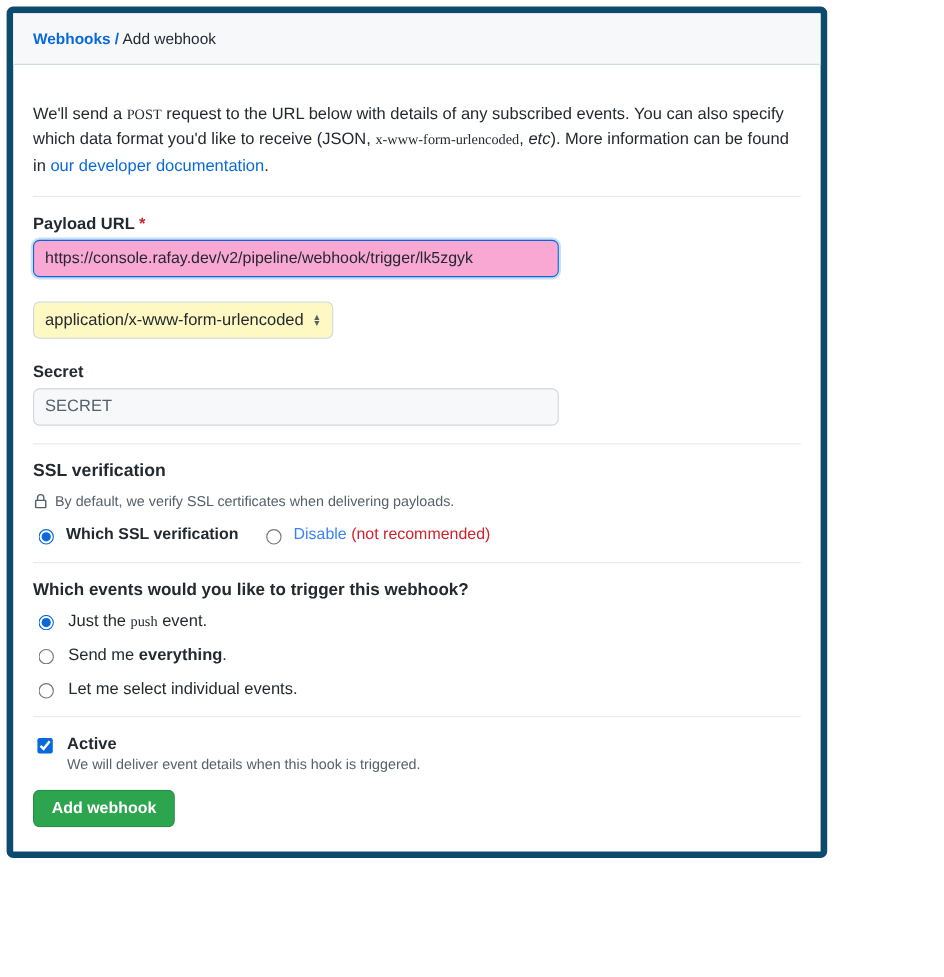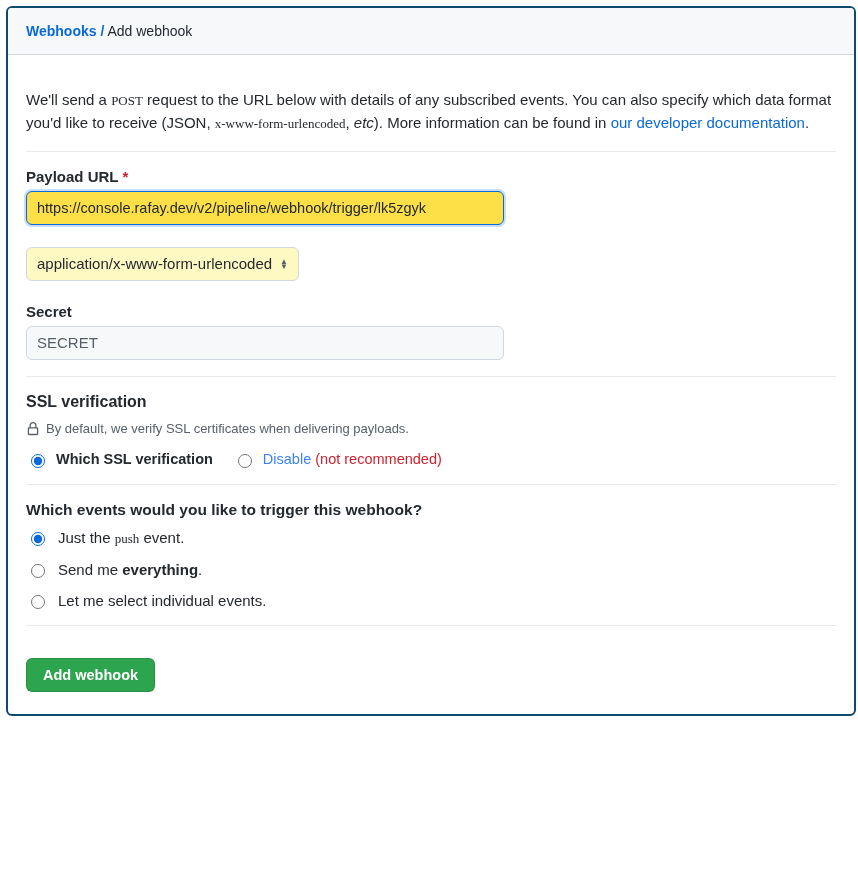--- a/index.html
+++ b/index.html
@@ -5,24 +5,24 @@
   * { box-sizing: border-box; }
   html, body { margin: 0; padding: 0; }
   body {
     font-family: -apple-system, BlinkMacSystemFont, "Segoe UI", Helvetica, Arial, sans-serif;
     font-size: 14px;
     color: #24292f;
     background: #ffffff;
     padding: 6px;
   }
   .panel {
-    border: 2px solid #0c4a6e;
+    border: 6px solid #0c4a6e;
     border-radius: 6px;
     overflow: hidden;
-    width: 850px;
+    width: 746px;
   }
   .panel-header {
     background: #f6f8fa;
     border-bottom: 1px solid #d0d7de;
     padding: 15px 18px;
   }
   .panel-body {
     padding: 18px 18px 22px 18px;
   }
   .bc-link { color: #0969da; font-weight: 600; text-decoration: none; }
@@ -38,21 +38,21 @@
     font-size: 15px;
     margin-bottom: 6px;
   }
   .form-label .req { color: #cf222e; }
   .text-input {
     width: 478px;
     height: 34px;
     padding: 7px 10px;
     font-size: 14.5px;
     color: #24292f;
-    background: #fde047;
+    background: #f9a8d4;
     border: 1px solid #d0d7de;
     border-radius: 6px;
     outline: none;
   }
   .text-input.focused {
     border-color: #0969da;
     box-shadow: 0 0 0 2px rgba(9,105,218,0.22);
   }
   .select-wrap {
     display: inline-flex;
@@ -208,17 +208,24 @@
       </label>
 
       <label class="event-option" style="margin-bottom:4px;">
         <input type="radio" name="ev" style="">
         <span>Let me select individual events.</span>
       </label>
     </div>
 
     <hr class="hr">
 
+    <div class="active-row">
+      <input type="checkbox" checked="" style="">
+      <div>
+        <div class="active-label">Active</div>
+        <div class="active-sub">We will deliver event details when this hook is triggered.</div>
+      </div>
+    </div>
 
     <button class="btn-primary">Add webhook</button>
 
   </div>
 </div>
 
 </body></html>

